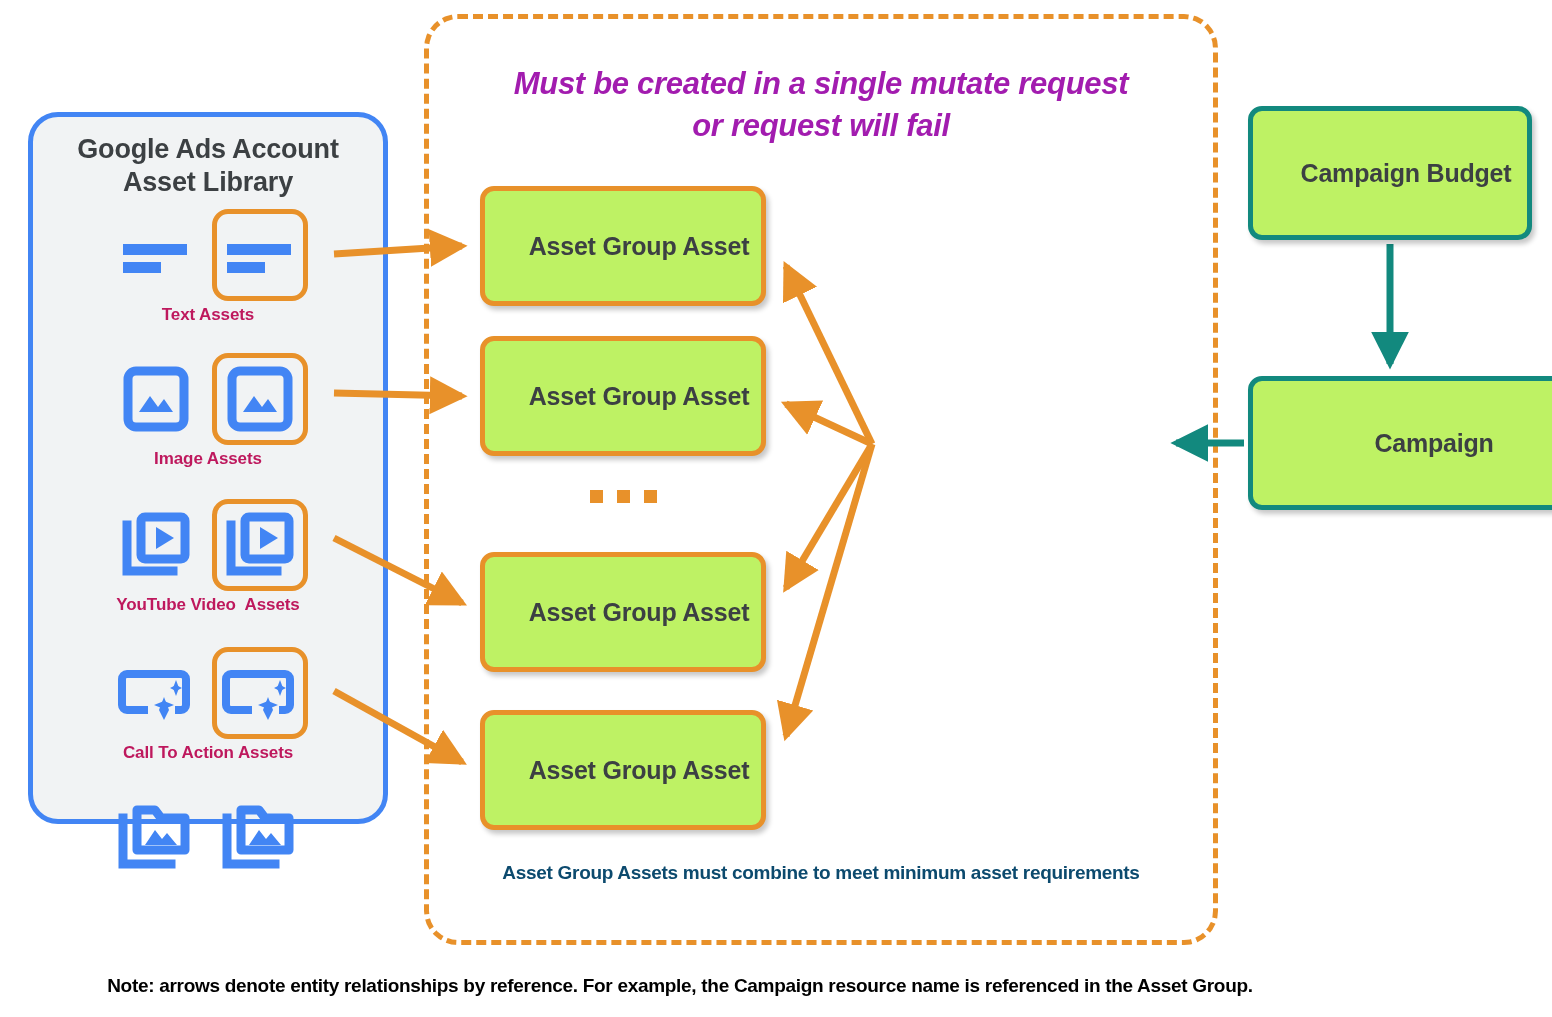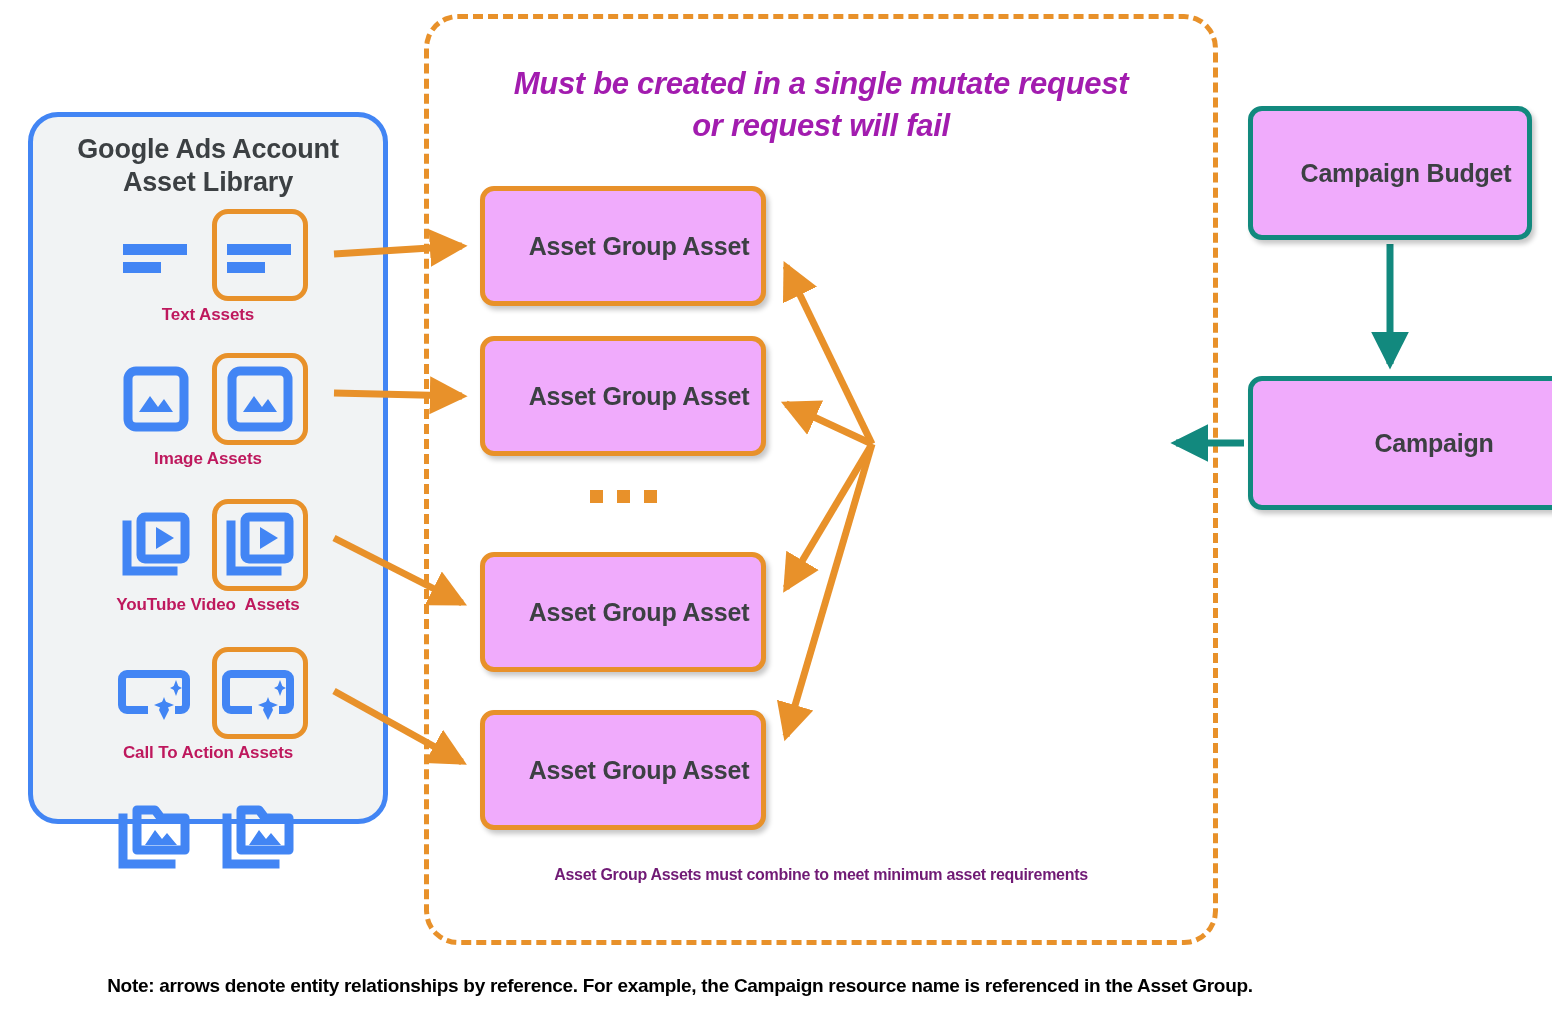--- a/index.html
+++ b/index.html
@@ -118,30 +118,30 @@
     color: #a21caf;
     line-height: 1.35;
     letter-spacing: -0.3px;
   }
   .mutate-footnote {
     position: absolute;
     left: 0;
     bottom: 56px;
     width: 100%;
     text-align: center;
-    font-size: 16px;
-    font-weight: bold;
-    color: #701a75;
+    font-size: 19px;
+    font-weight: bold;
+    color: #0c4a6e;
     letter-spacing: -0.3px;
   }
 
   
   .node {
     position: absolute;
-    background: #f0abfc;
+    background: #bef264;
     box-sizing: border-box;
     border-radius: 14px;
     display: flex;
     align-items: center;
     justify-content: center;
     text-align: center;
     font-size: 25px;
     font-weight: bold;
     color: #3c4043;
     line-height: 1.28;

